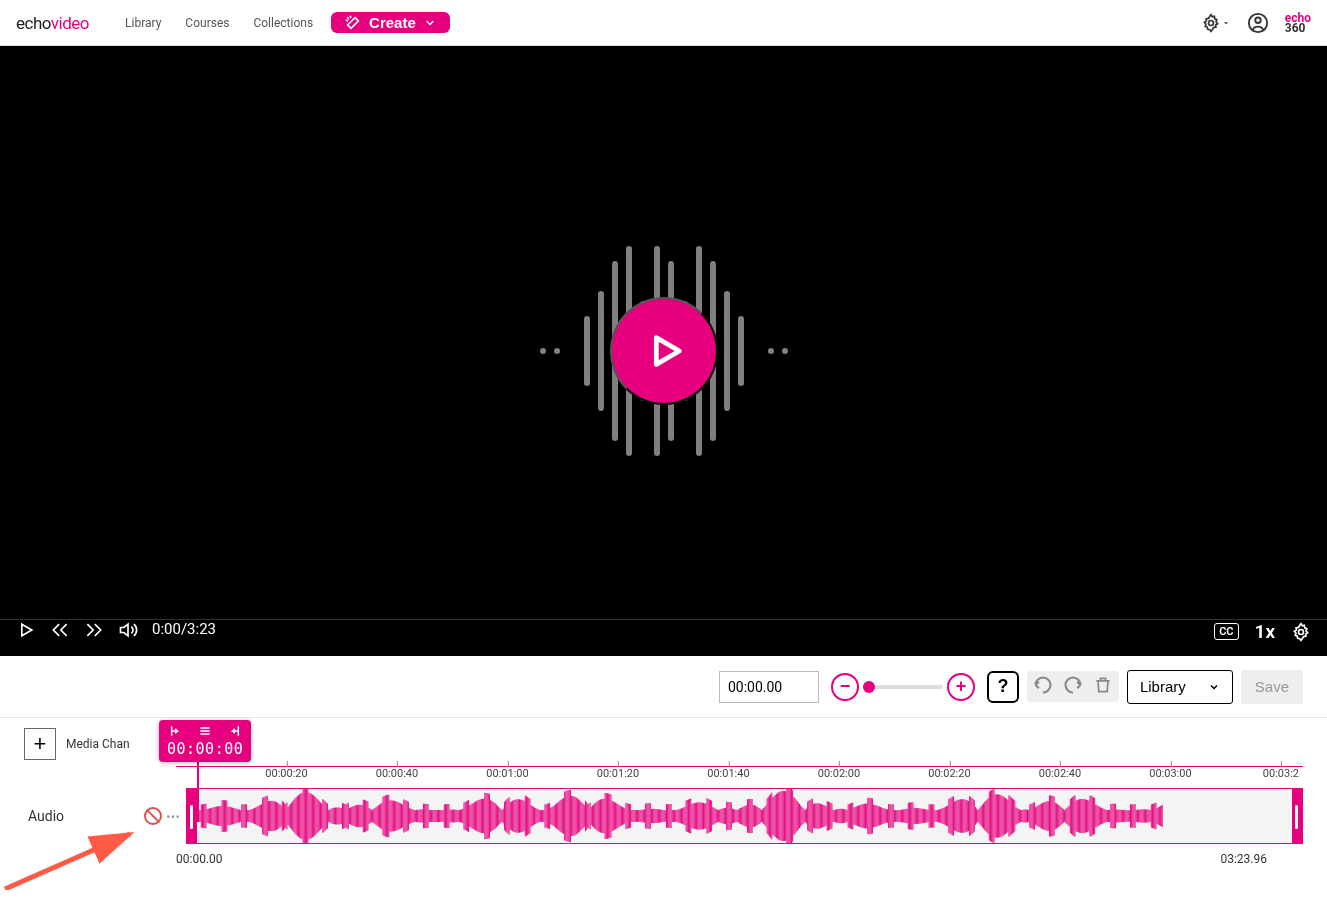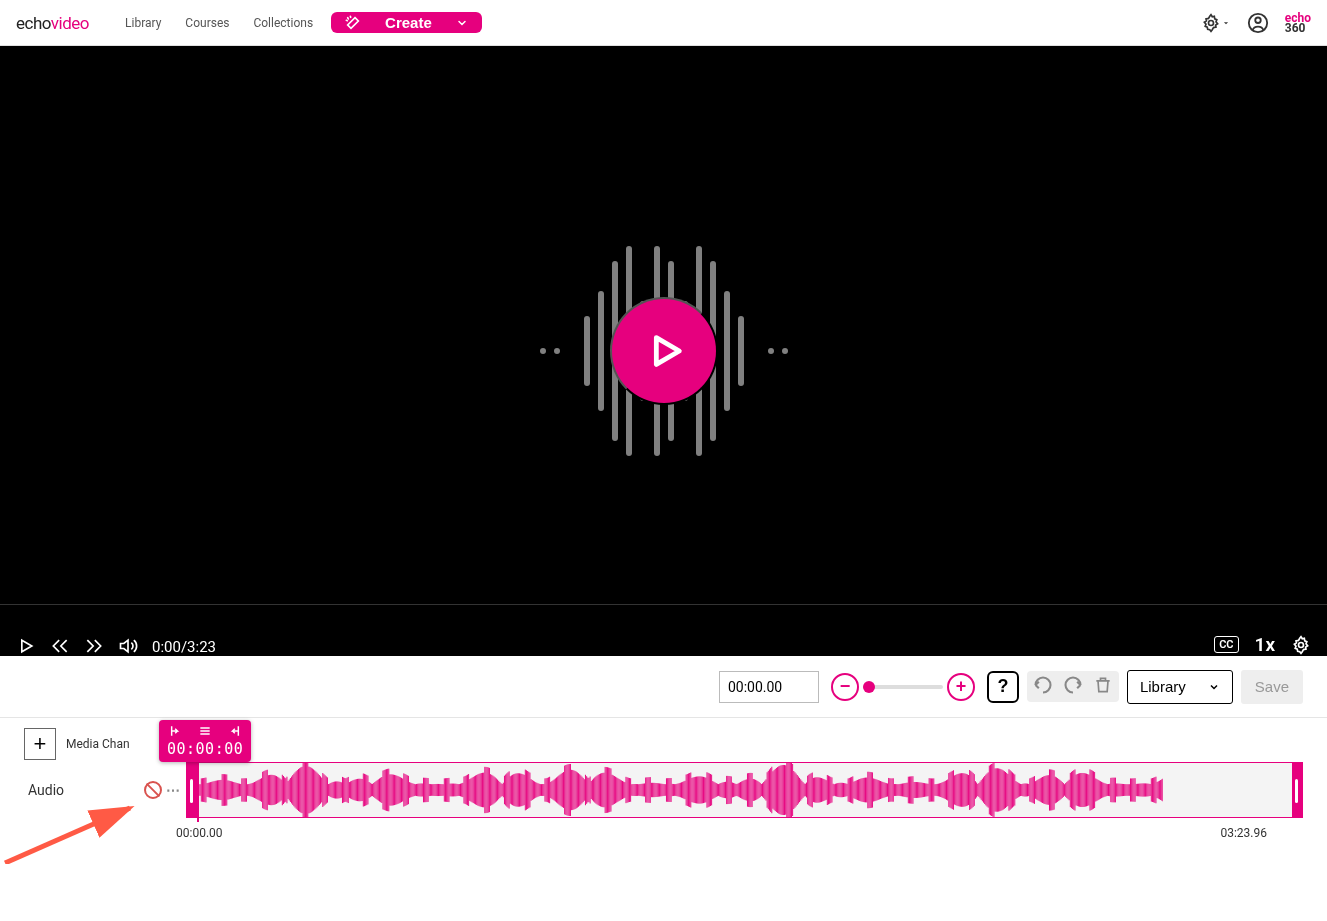--- a/index.html
+++ b/index.html
@@ -5,21 +5,21 @@
 * { margin: 0; padding: 0; box-sizing: border-box; }
 body { font-family: -apple-system, BlinkMacSystemFont, "Segoe UI", Roboto, Helvetica, Arial, sans-serif; font-size: 14px; color: #333; background: #fff; width: 1327px; }
   
 
 .header { height: 46px; border-bottom: 1px solid #e0e0e0; display: flex; align-items: center; padding: 0 16px; }
 .logo { font-size: 17px; font-weight: 400; letter-spacing: -0.5px; }
 .logo .echo { color: #222; }
 .logo .video { color: #e6007e; }
 .nav { display: flex; gap: 24px; margin-left: 36px; }
 .nav a { color: #555; text-decoration: none; font-size: 12px; cursor: pointer; }
-.create-btn { margin-left: 18px; background: #e6007e; color: #fff; border: none; border-radius: 6px; padding: 2px 14px; font-size: 15px; font-weight: 600; display: flex; align-items: center; gap: 24px; cursor: pointer; }
+.create-btn { margin-left: 18px; background: #e6007e; color: #fff; border: none; border-radius: 6px; padding: 2px 14px; font-size: 15px; font-weight: 600; display: flex; align-items: center; gap: 8px; cursor: pointer; }
 .create-btn svg.wand { width: 16px; height: 16px; }
 .create-btn svg.chev { width: 12px; height: 12px; }
 .header-right { margin-left: auto; display: flex; align-items: center; gap: 16px; }
 .icon-btn { background: none; border: none; cursor: pointer; color: #333; display: flex; align-items: center; }
 .echo360 { font-weight: 700; font-size: 12px; line-height: 10px; text-align: left; }
 .echo360 .e { color: #e6007e; }
 .echo360 .n { color: #333; }
 
 
 .video-area { background: #000; height: 610px; position: relative; display: flex; align-items: center; justify-content: center; }
@@ -28,21 +28,21 @@
 .viz-bar.d2 { height: 70px; }
 .viz-bar.d3 { height: 120px; }
 .viz-bar.d4 { height: 180px; }
 .viz-bar.d5 { height: 100px; }
 .viz-bar.d6 { height: 210px; }
 .viz-bar.dot { height: 6px; width: 6px; border-radius: 3px; }
 .play-circle { position: absolute; width: 108px; height: 108px; border-radius: 50%; background: #e6007e; display: flex; align-items: center; justify-content: center; left: 50%; top: 50%; transform: translate(-50%, -50%); cursor: pointer; }
 .play-circle svg { width: 46px; height: 46px; color: #fff; }
 
 
-.player-ctrl { position: absolute; bottom: 0; left: 0; right: 0; height: 52px; display: flex; align-items: flex-end; padding: 0 16px; gap: 14px; color: #fff; border-top: 1px solid #333; }
+.player-ctrl { position: absolute; bottom: 0; left: 0; right: 0; height: 37px; display: flex; align-items: flex-start; padding: 0 16px; gap: 14px; color: #fff; border-top: 1px solid #333; }
 .player-ctrl .btn { cursor: pointer; background: none; border: none; color: #fff; display: flex; align-items: center; }
 .player-ctrl svg { width: 20px; height: 20px; }
 .time-disp { font-size: 15px; }
 .player-ctrl .right { margin-left: auto; display: flex; align-items: center; gap: 16px; }
 .cc-box { border: 1.5px solid #fff; border-radius: 3px; padding: 1px 4px; font-size: 11px; font-weight: 600; }
 .speed { font-size: 19px; font-weight: 600; }
 
 
 .editor-bar { height: 62px; border-bottom: 1px solid #e5e5e5; display: flex; align-items: center; padding: 0 24px; gap: 12px; }
 .title-block { min-width: 200px; }
@@ -265,20 +265,35 @@
     </div>
     <div class="tc">00:00:00</div>
   </div>
   <div class="playhead-line"></div>
 
   <div class="tl-header-row">
     <button class="add-track">+</button>
     <span class="mc-label">Media Chan</span>
   </div>
 
+  <div class="ruler-row">
+    <div class="track-label-col"></div>
+    <div class="ruler" id="ruler">
+        <span class="tick" style="left: 9.80392%;">00:00:20</span>
+        <span class="tick" style="left: 19.6078%;">00:00:40</span>
+        <span class="tick" style="left: 29.4118%;">00:01:00</span>
+        <span class="tick" style="left: 39.2157%;">00:01:20</span>
+        <span class="tick" style="left: 49.0196%;">00:01:40</span>
+        <span class="tick" style="left: 58.8235%;">00:02:00</span>
+        <span class="tick" style="left: 68.6275%;">00:02:20</span>
+        <span class="tick" style="left: 78.4314%;">00:02:40</span>
+        <span class="tick" style="left: 88.2353%;">00:03:00</span>
+        <span class="tick" style="left: 98.0392%;">00:03:2</span>
+      </div>
+  </div>
 
   <div class="track-row">
     <div class="track-label">Audio</div>
     <div class="track-icons">
       <span class="mute-ic"></span>
       <span class="dots-ic">⋯</span>
     </div>
     <div class="clip">
       <div class="handle left"></div>
       <svg class="waveform" viewBox="0 0 1000 56" preserveAspectRatio="none" id="wave">

